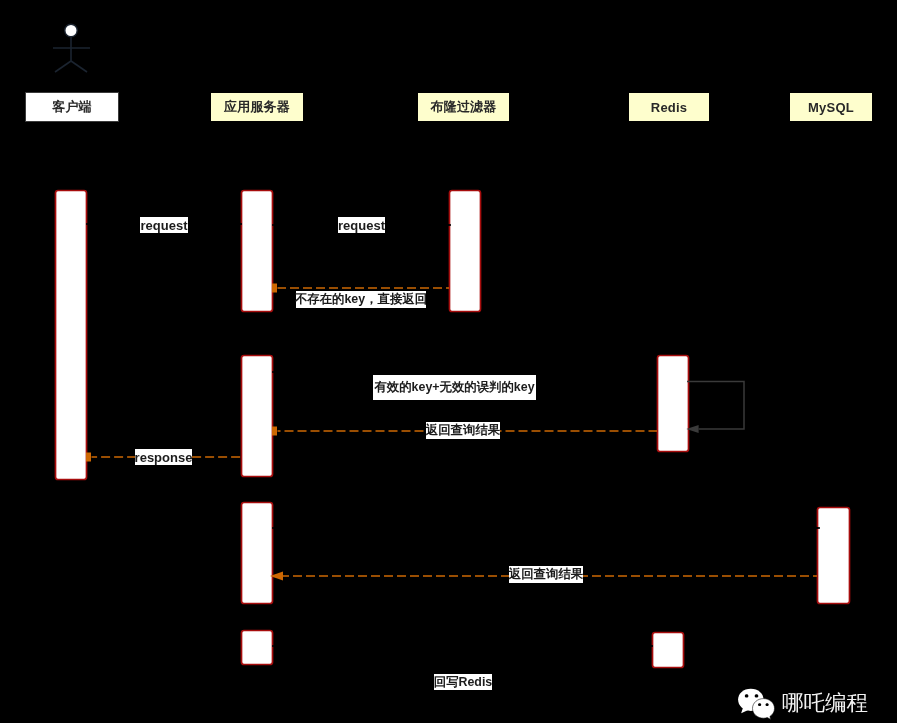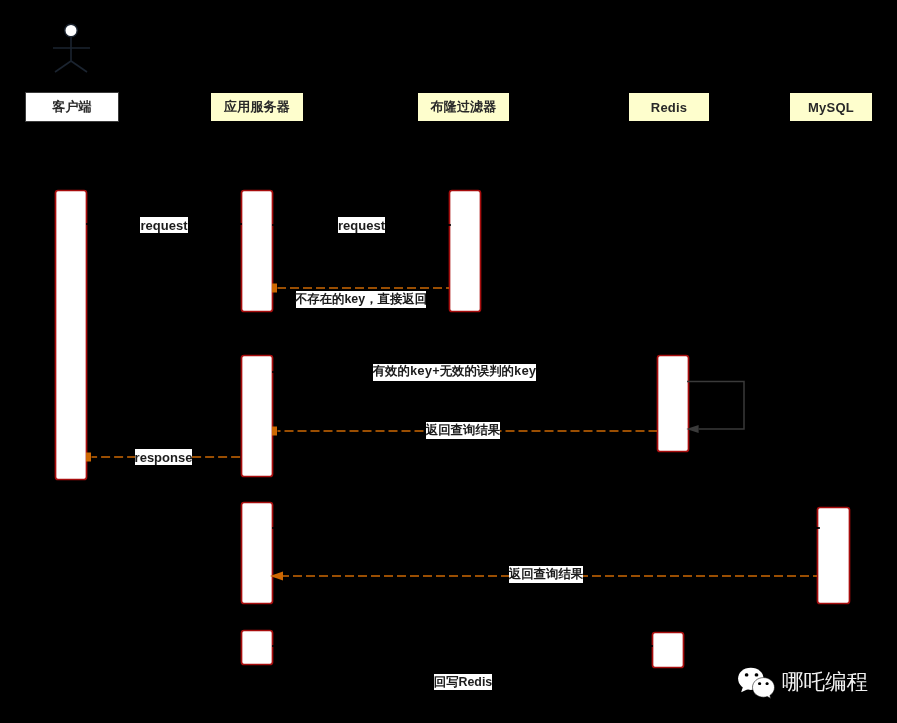--- a/index.html
+++ b/index.html
@@ -116,28 +116,28 @@
         <span>Redis</span>
       </div>
       <div class="pbox" style="left: 789px; top: 92px; width: 84px; height: 30px; text-align: right;">
         <span>MySQL</span>
       </div>
     </div>
   <div id="labels">
       <div class="mlabel latin" style="left: 140px; top: 217px; width: 48px; height: 16px;">request</div>
       <div class="mlabel latin" style="left: 338px; top: 217px; width: 47px; height: 16px;">request</div>
       <div class="mlabel" style="left: 296px; top: 291px; width: 130px; height: 17px;">不存在的key，直接返回</div>
-      <div class="mlabel" style="left: 373px; top: 364px; width: 163px; height: 17px; font-family: Liberation Mono, monospace;">有效的key+无效的误判的key</div>
+      <div class="mlabel" style="left: 373px; top: 375px; width: 163px; height: 25px;">有效的key+无效的误判的key</div>
       <div class="mlabel" style="left: 426px; top: 422px; width: 74px; height: 17px;">返回查询结果</div>
       <div class="mlabel latin" style="left: 135px; top: 449px; width: 57px; height: 16px; text-align: center;">response</div>
       <div class="mlabel" style="left: 509px; top: 566px; width: 74px; height: 17px;">返回查询结果</div>
       <div class="mlabel" style="left: 434px; top: 674px; width: 58px; height: 16px;">回写Redis</div>
     </div>
 
-  <div class="wm" id="watermark" style="left: 738px; top: 667px; justify-content: space-between;">
+  <div class="wm" id="watermark" style="left: 738px; top: 688px; justify-content: space-between;">
     <svg width="38" height="32" viewBox="0 0 38 32">
       <g>
         <path d="M12.8 0.7 C20.3 0.7 25.5 5.5 25.5 11.6 C25.5 17.8 20.3 22.9 12.8 22.9
                  C5.3 22.9 0.1 17.8 0.1 11.6 C0.1 5.5 5.3 0.7 12.8 0.7 Z" fill="#ffffff"></path>
         <path d="M5.4 18.3 L10.8 21.8 L3.2 25.2 Z" fill="#ffffff"></path>
       </g>
       <path d="M8.6 6.3c1 0 1.8 0.7 1.8 1.6 0 0.9-0.8 1.6-1.8 1.6S6.8 8.8 6.8 7.9C6.8 7 7.6 6.3 8.6 6.3Z" fill="#000000"></path>
       <path d="M18.5 6.3c1 0 1.8 0.7 1.8 1.6 0 0.9-0.8 1.6-1.8 1.6s-1.8-0.7-1.8-1.6C16.7 7 17.5 6.3 18.5 6.3Z" fill="#000000"></path>
       <path d="M36.5 20.4c0-5.4-4.9-9.8-11-9.8s-11 4.4-11 9.8 4.9 9.8 11 9.8c1.3 0 2.6-.2 3.8-.6l3.5 1.8-0.9-3.0c2.8-1.8 4.6-4.6 4.6-8.0Z" fill="#ffffff" stroke="#000000" stroke-width="0.55"></path>
       <path d="M21.6 15.3c0.9 0 1.6 0.6 1.6 1.4 0 0.8-0.7 1.4-1.6 1.4S20 17.5 20 16.7C20 15.9 20.7 15.3 21.6 15.3Z" fill="#000000"></path>

